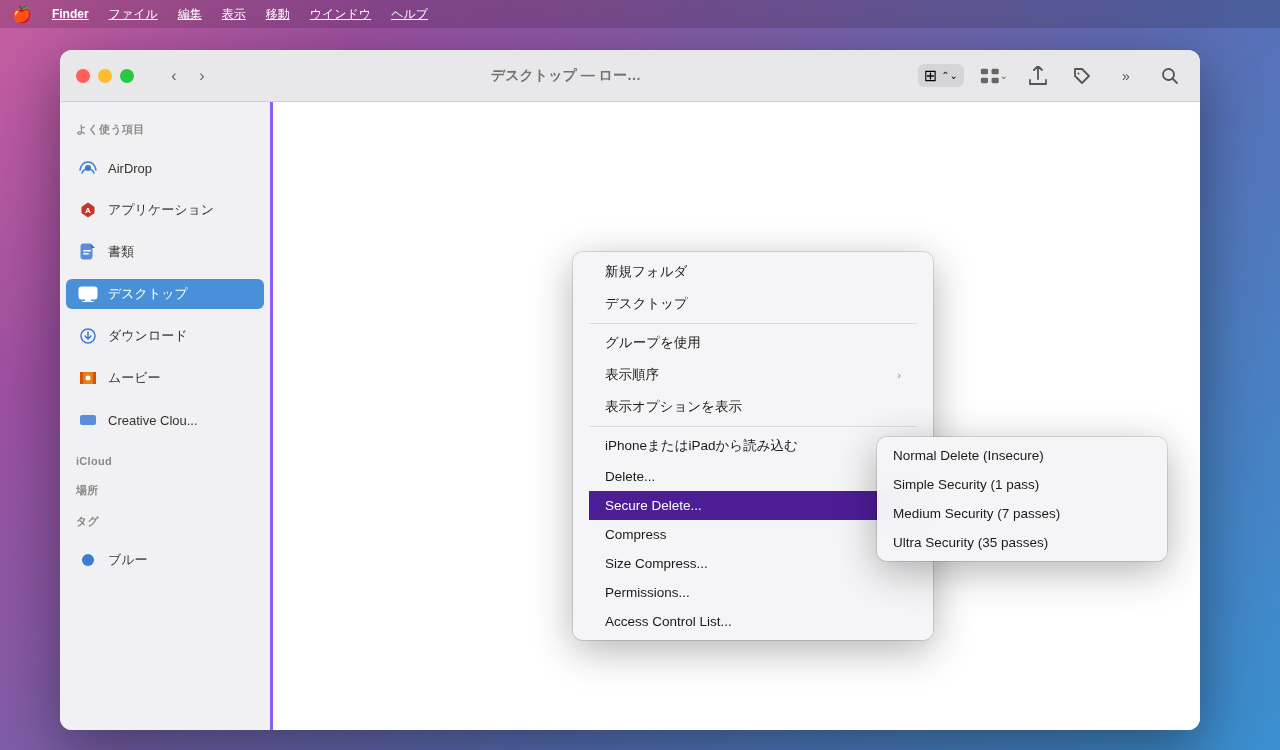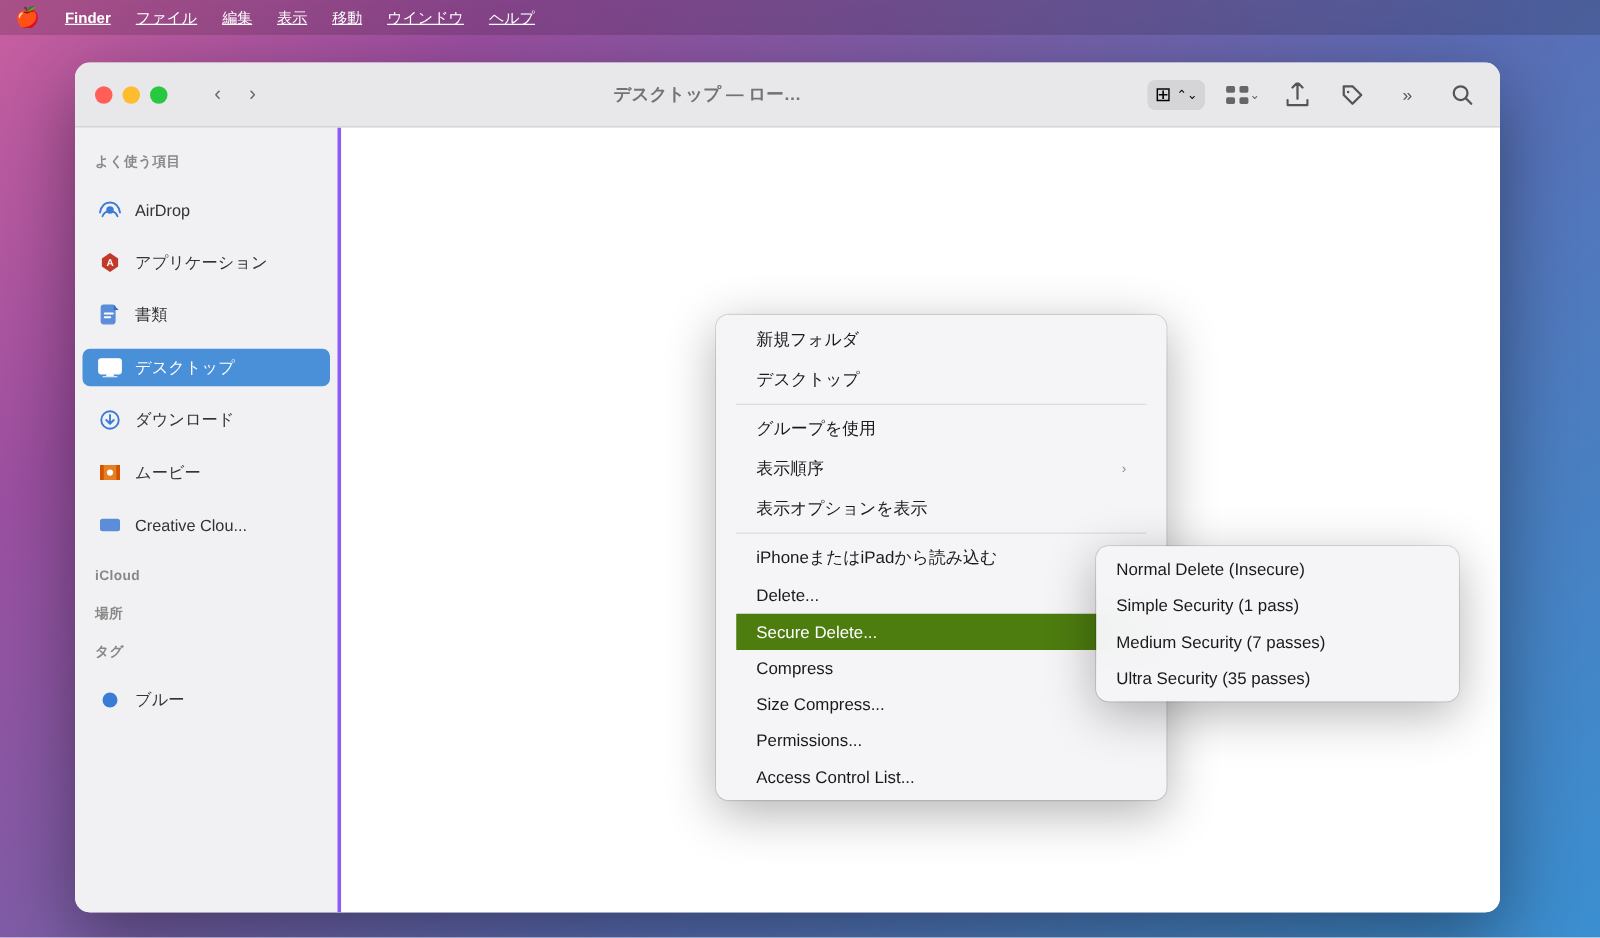--- a/index.html
+++ b/index.html
@@ -212,21 +212,21 @@
     .menu-item {
       display: flex;
       align-items: center;
       justify-content: space-between;
       padding: 7px 16px;
       font-size: 13.5px;
       color: #1a1a1a;
       cursor: pointer;
     }
     .menu-item.highlighted {
-      background: #4d7c0f;
+      background: #4c1d95;
       color: white;
     }
     .menu-separator {
       height: 1px;
       background: rgba(0,0,0,0.1);
       margin: 3px 0;
     }
     .menu-arrow {
       font-size: 11px;
       color: #888;

